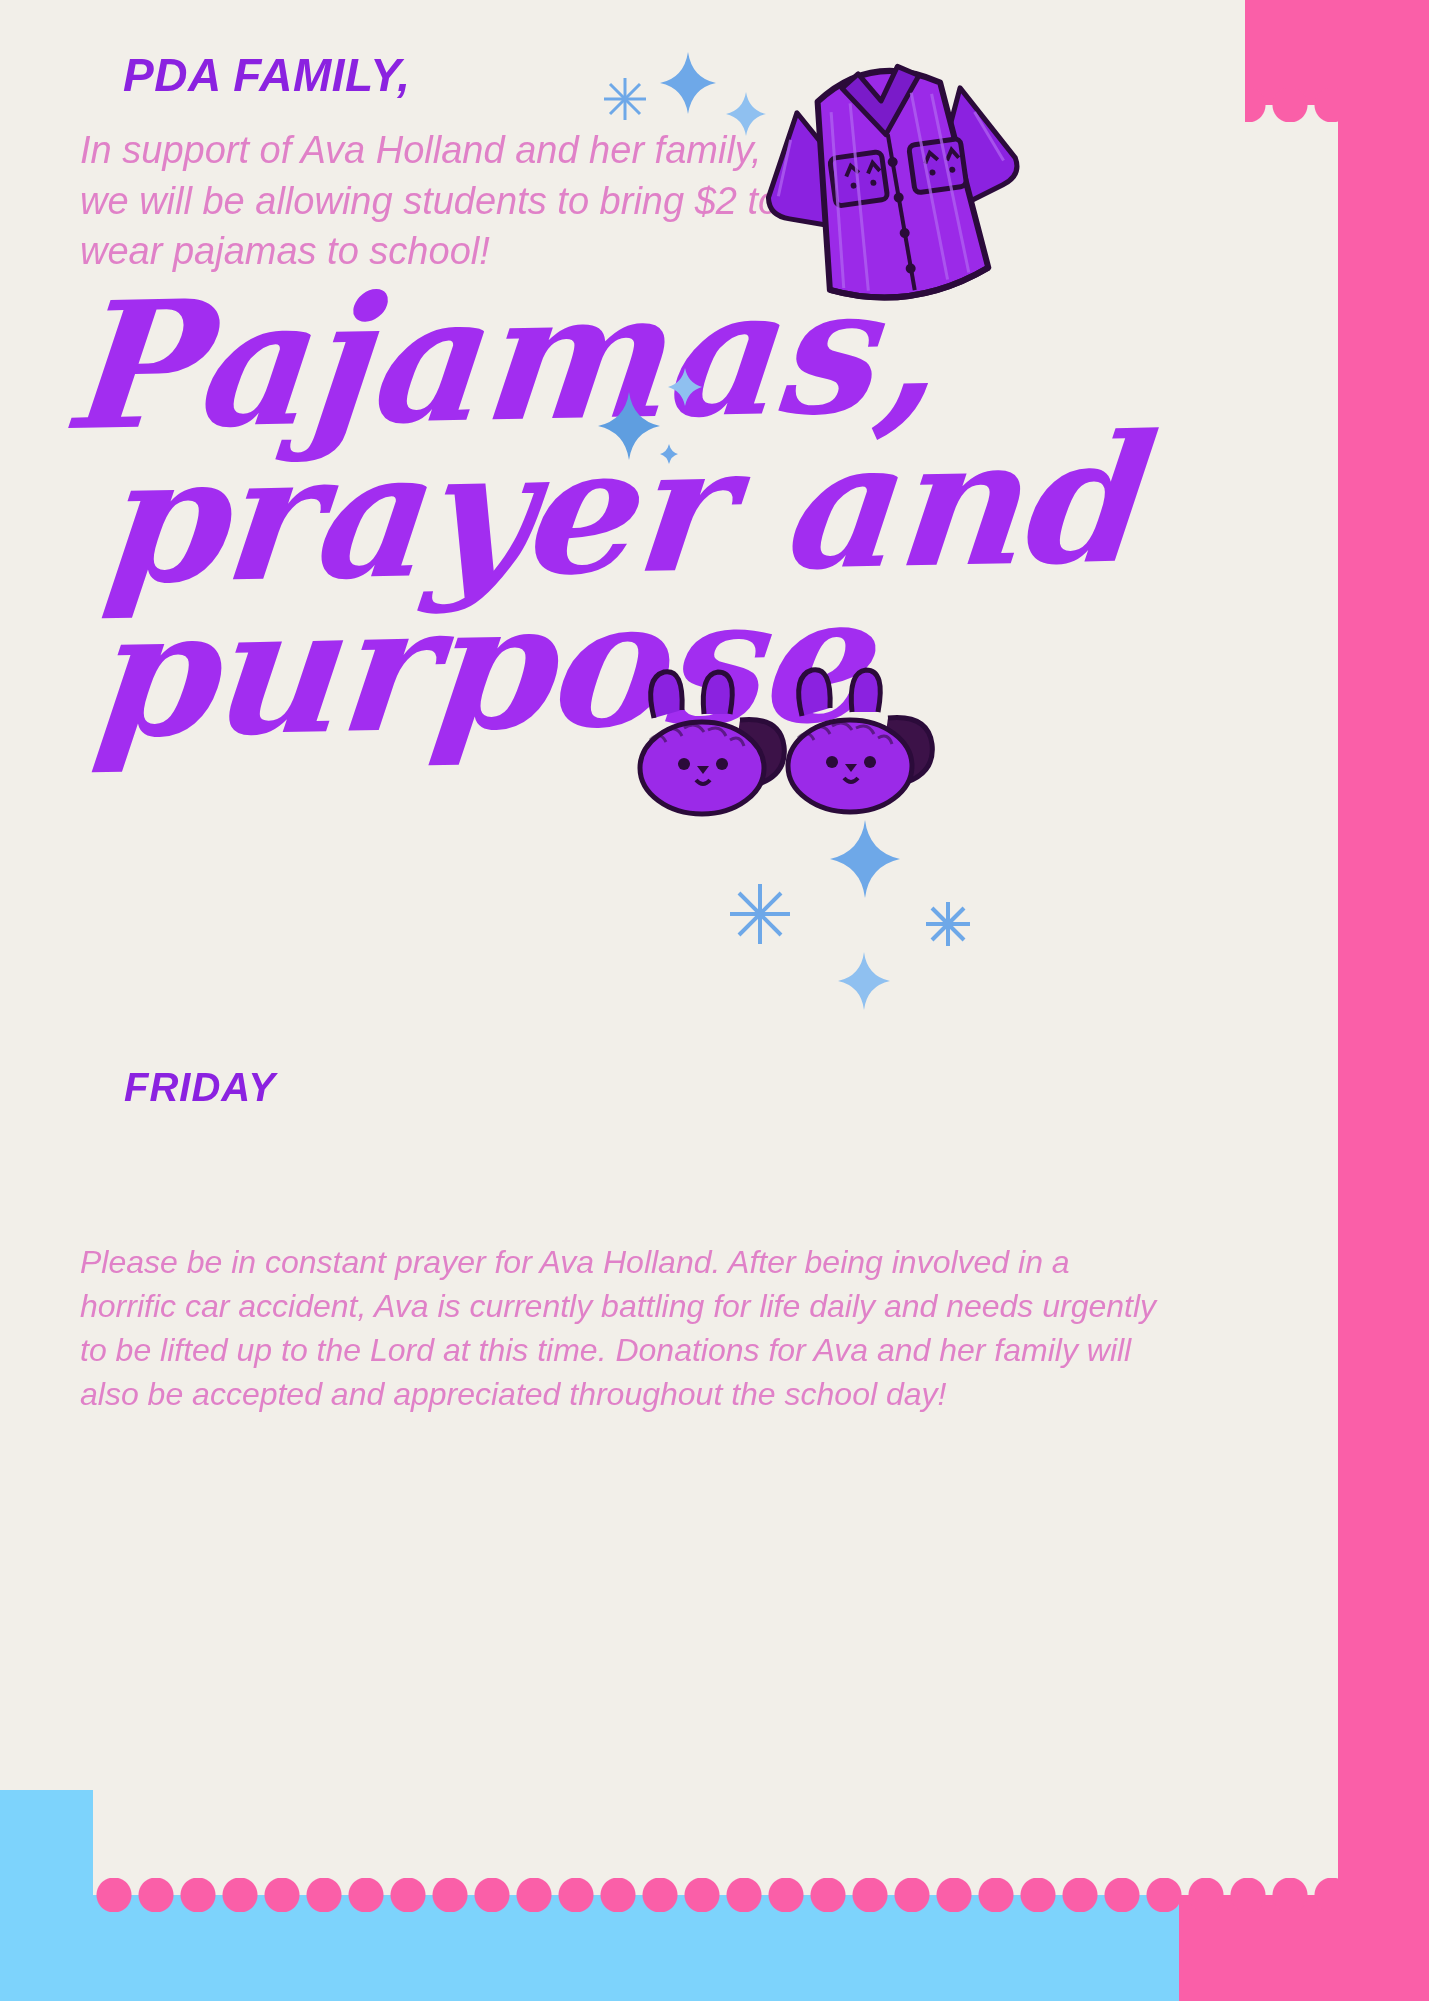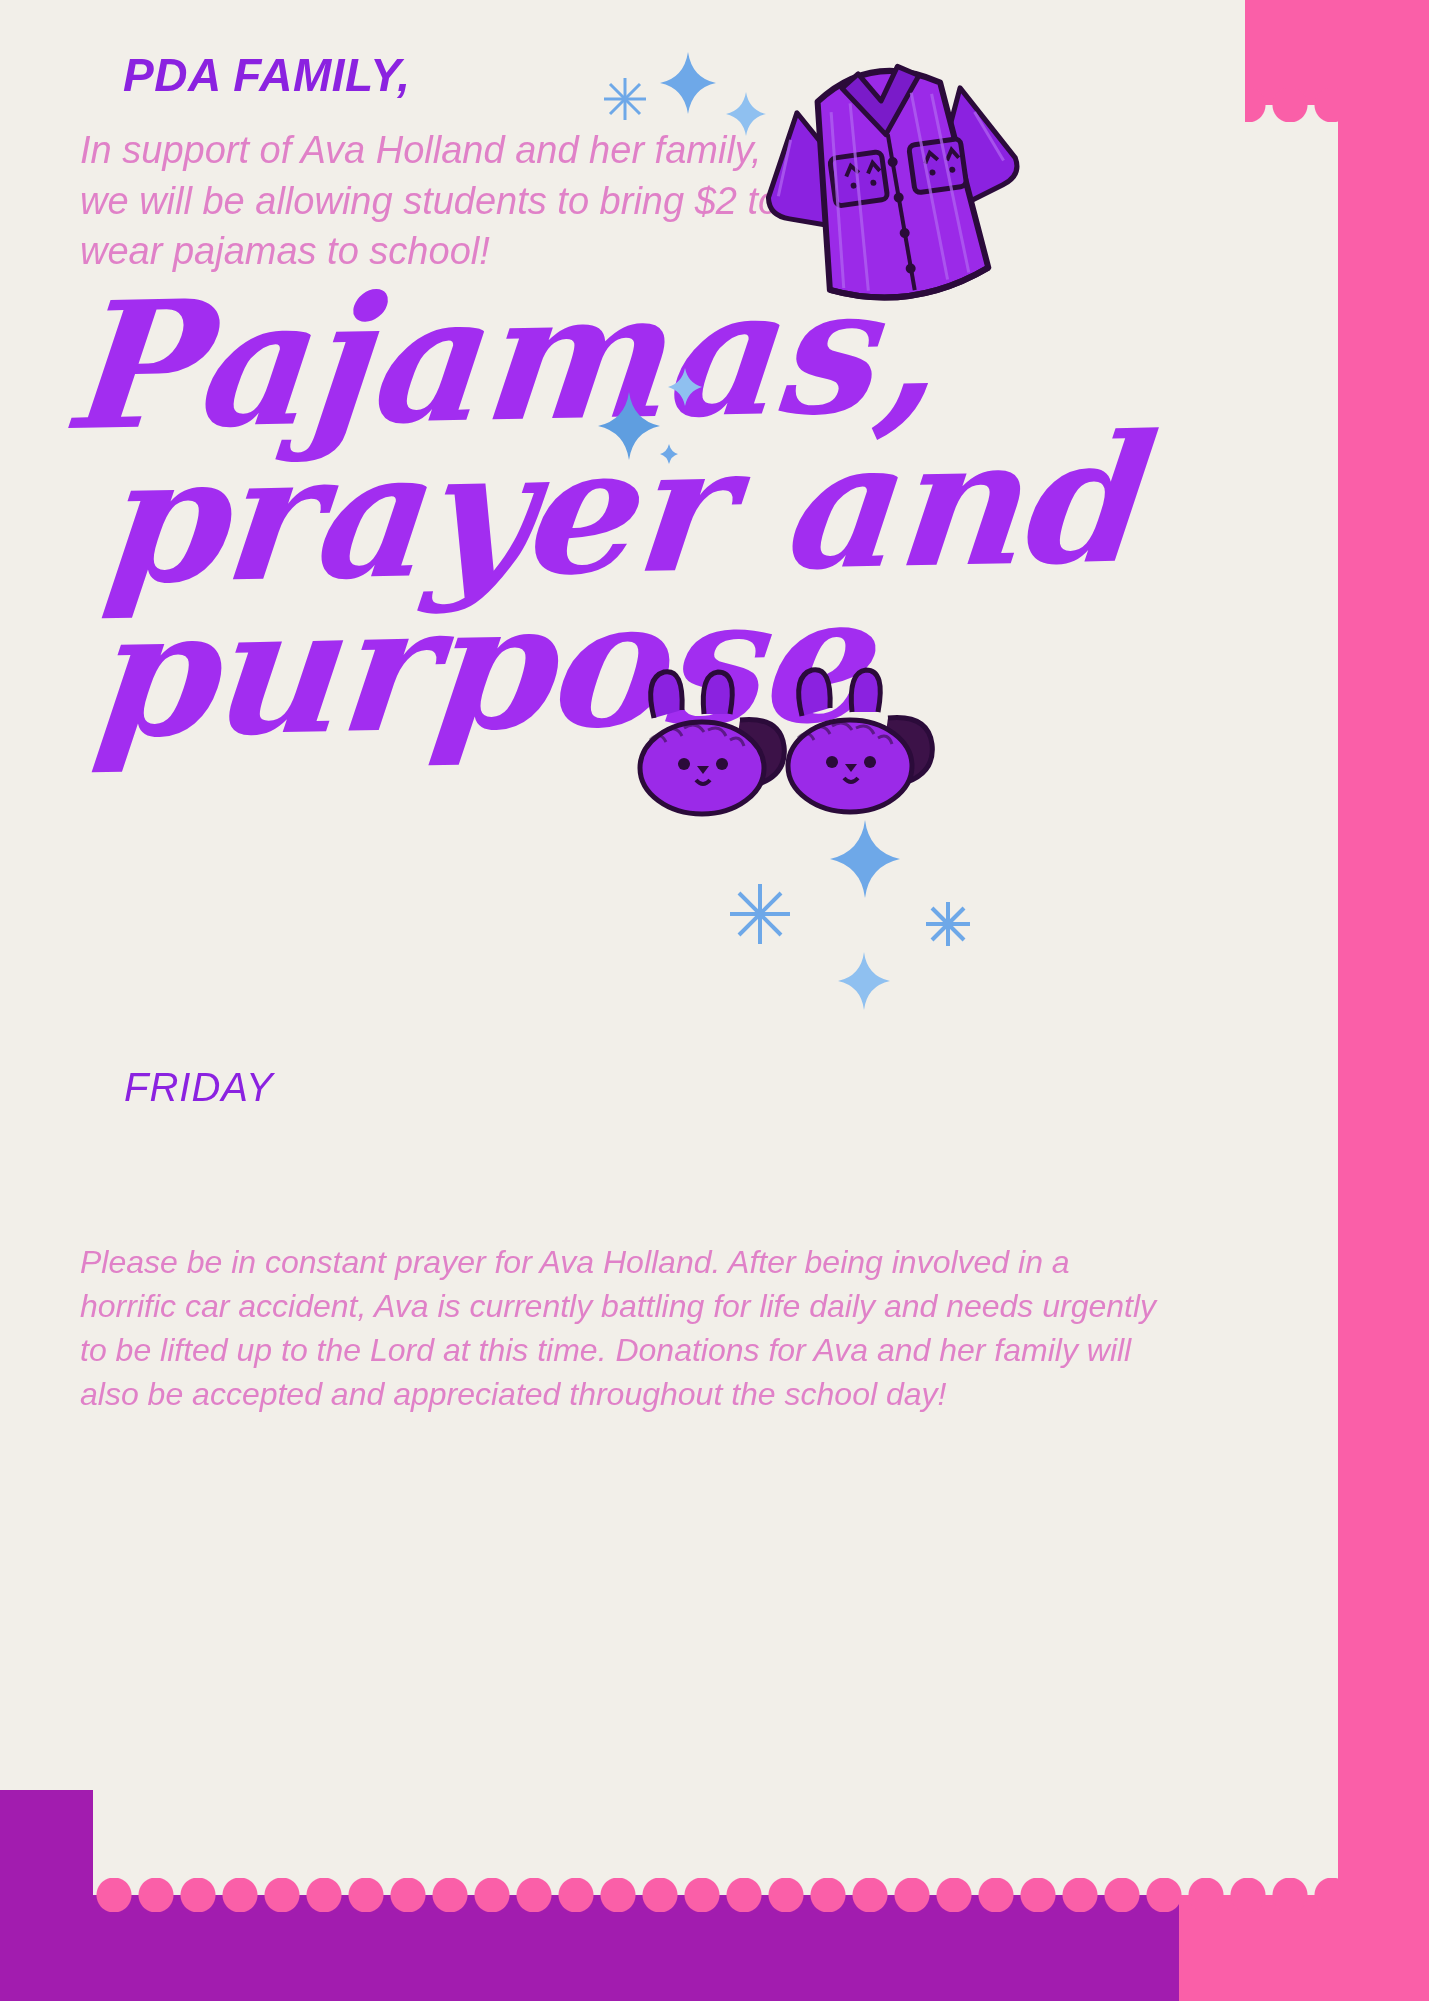--- a/index.html
+++ b/index.html
@@ -11,21 +11,21 @@
     height: 2001px;
     background: #fa5fa8;
     font-family: "Liberation Sans", sans-serif;
     overflow: hidden;
   }
 
   .poster {
     position: relative;
     width: 1179px;
     height: 2001px;
-    background: #a21caf;
+    background: #7dd3fc;
   }
 
   
   .card {
     position: absolute;
     left: 93px;
     top: 105px;
     width: 1245px;
     height: 1790px;
     background: #f2efe9;
@@ -111,21 +111,21 @@
     margin-left: 20px;
     transform: skewX(-9deg) rotate(-1.2deg);
     transform-origin: left bottom;
   }
 
   .date-label {
     position: absolute;
     left: 124px;
     top: 1065px;
     font-size: 40px;
-    font-weight: normal;
+    font-weight: bold;
     font-style: italic;
     color: #8b22e0;
     letter-spacing: 1px;
   }
   .date-value {
     position: absolute;
     left: 120px;
     top: 1112px;
     font-size: 62px;
     font-weight: bold;

